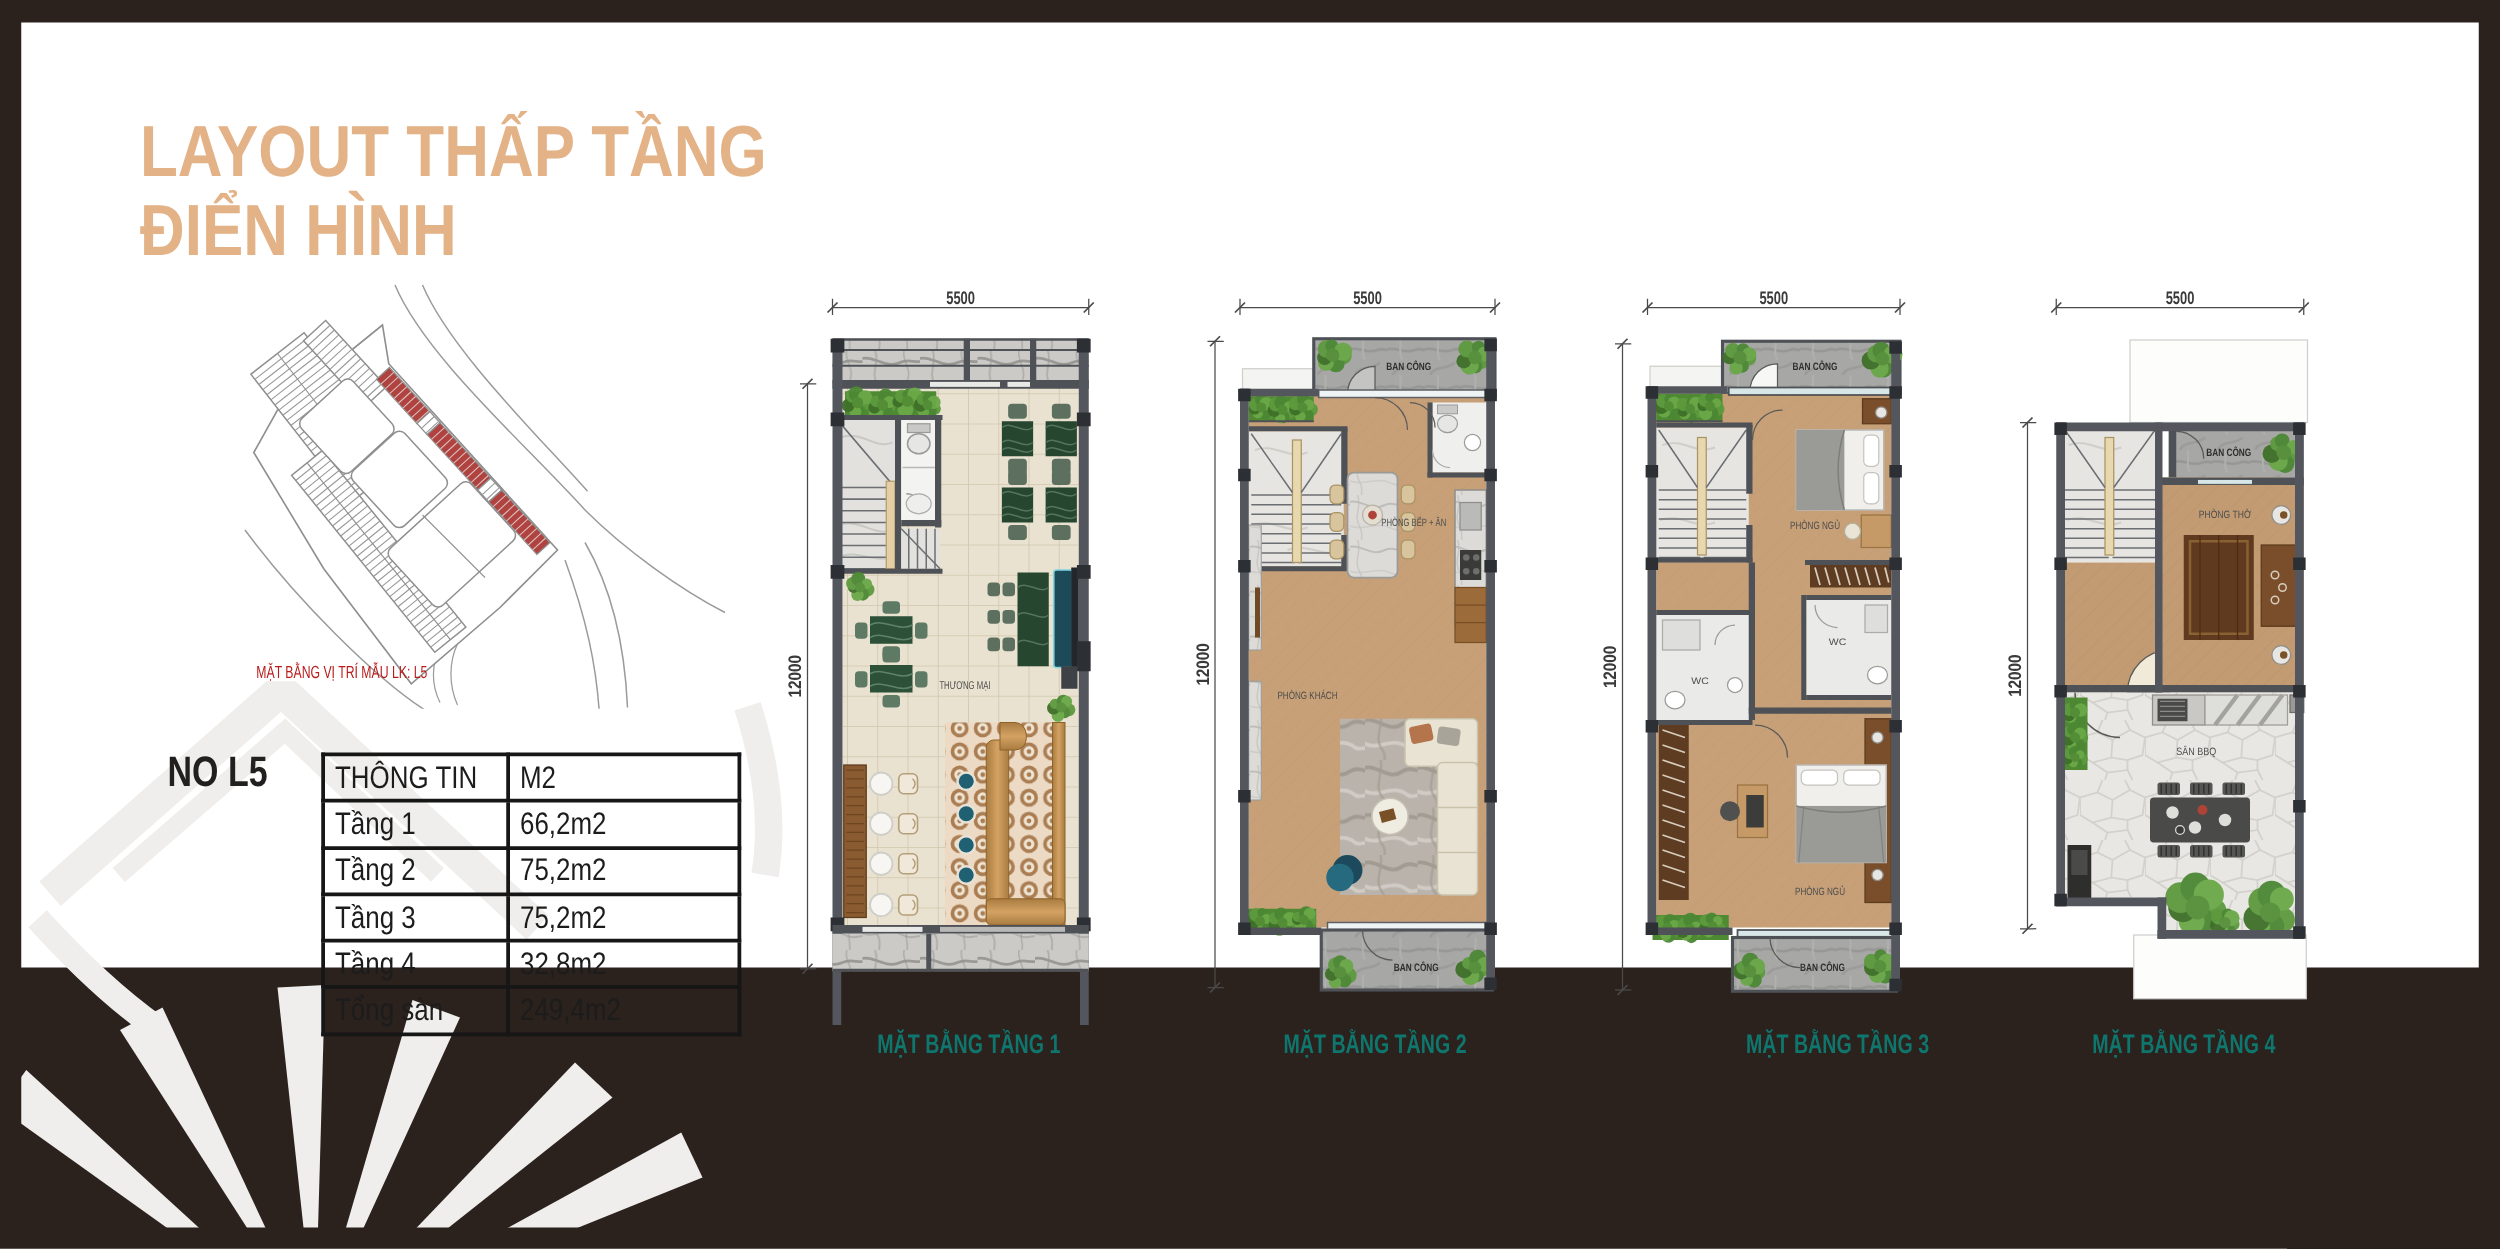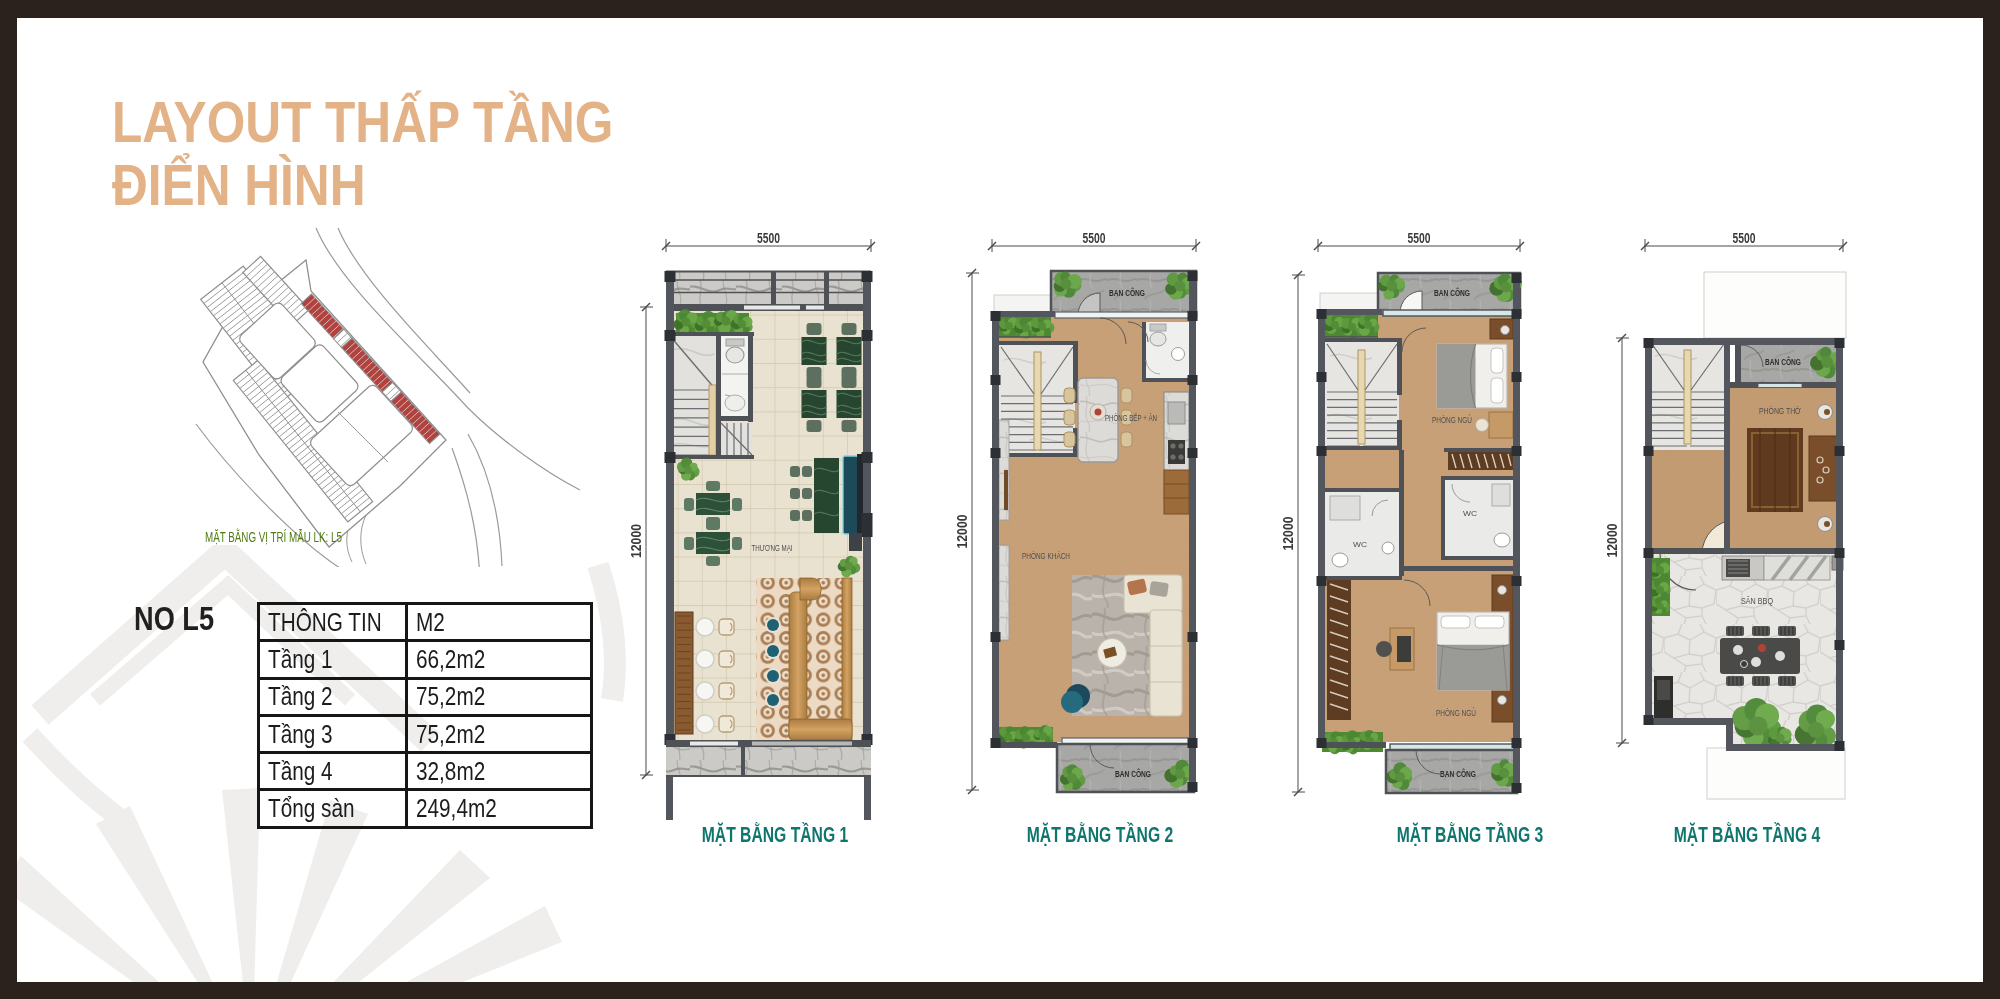--- a/index.html
+++ b/index.html
@@ -1,23 +1,23 @@
 <!DOCTYPE html>
 <html><head>
 <meta charset="utf-8">
 <style>
   html,body{margin:0;padding:0;}
   body{width:2000px;height:999px;background:#2b211d;font-family:"Liberation Sans",sans-serif;position:relative;overflow:hidden;}
-  .page{position:absolute;left:17px;top:18px;width:1966px;height:964px;background:#ffffff;}
+  .page{position:absolute;left:17px;top:18px;width:1966px;height:756px;background:#ffffff;}
   .abs{position:absolute;}
   svg text{font-family:"Liberation Sans",sans-serif;}
   .sx{display:inline-block;white-space:nowrap;}
   .title{left:95px;top:72px;font-size:58px;line-height:63px;font-weight:bold;color:#e3b286;}
   .title .sx{transform:scaleX(0.855);transform-origin:left top;}
-  .maplabel{left:188px;top:511px;font-size:14px;color:#4d7c0f;}
+  .maplabel{left:188px;top:511px;font-size:14px;color:#b91c1c;}
   .maplabel .sx{transform:scaleX(0.70);transform-origin:left top;}
   .nol5{left:117px;top:576px;font-size:34px;font-weight:bold;color:#221f1f;line-height:48px;}
   .nol5 .sx{transform:scaleX(0.80);transform-origin:left top;}
   .tbl{left:240px;top:584px;border-collapse:collapse;}
   .tbl td{border:3px solid #161616;font-size:25px;color:#1c1c1c;padding:0 0 0 8px;height:34.3px;vertical-align:middle;}
   .tbl td .sx{transform:scaleX(0.83);transform-origin:left center;}
   .tbl td.c1{width:113px;}
   .tbl td.c2{width:174px;}
   .cap{top:805px;font-size:21.5px;font-weight:bold;color:#0f766e;white-space:nowrap;transform:translateX(-50%);}
   .cap .sx{transform:scaleX(0.73);}

